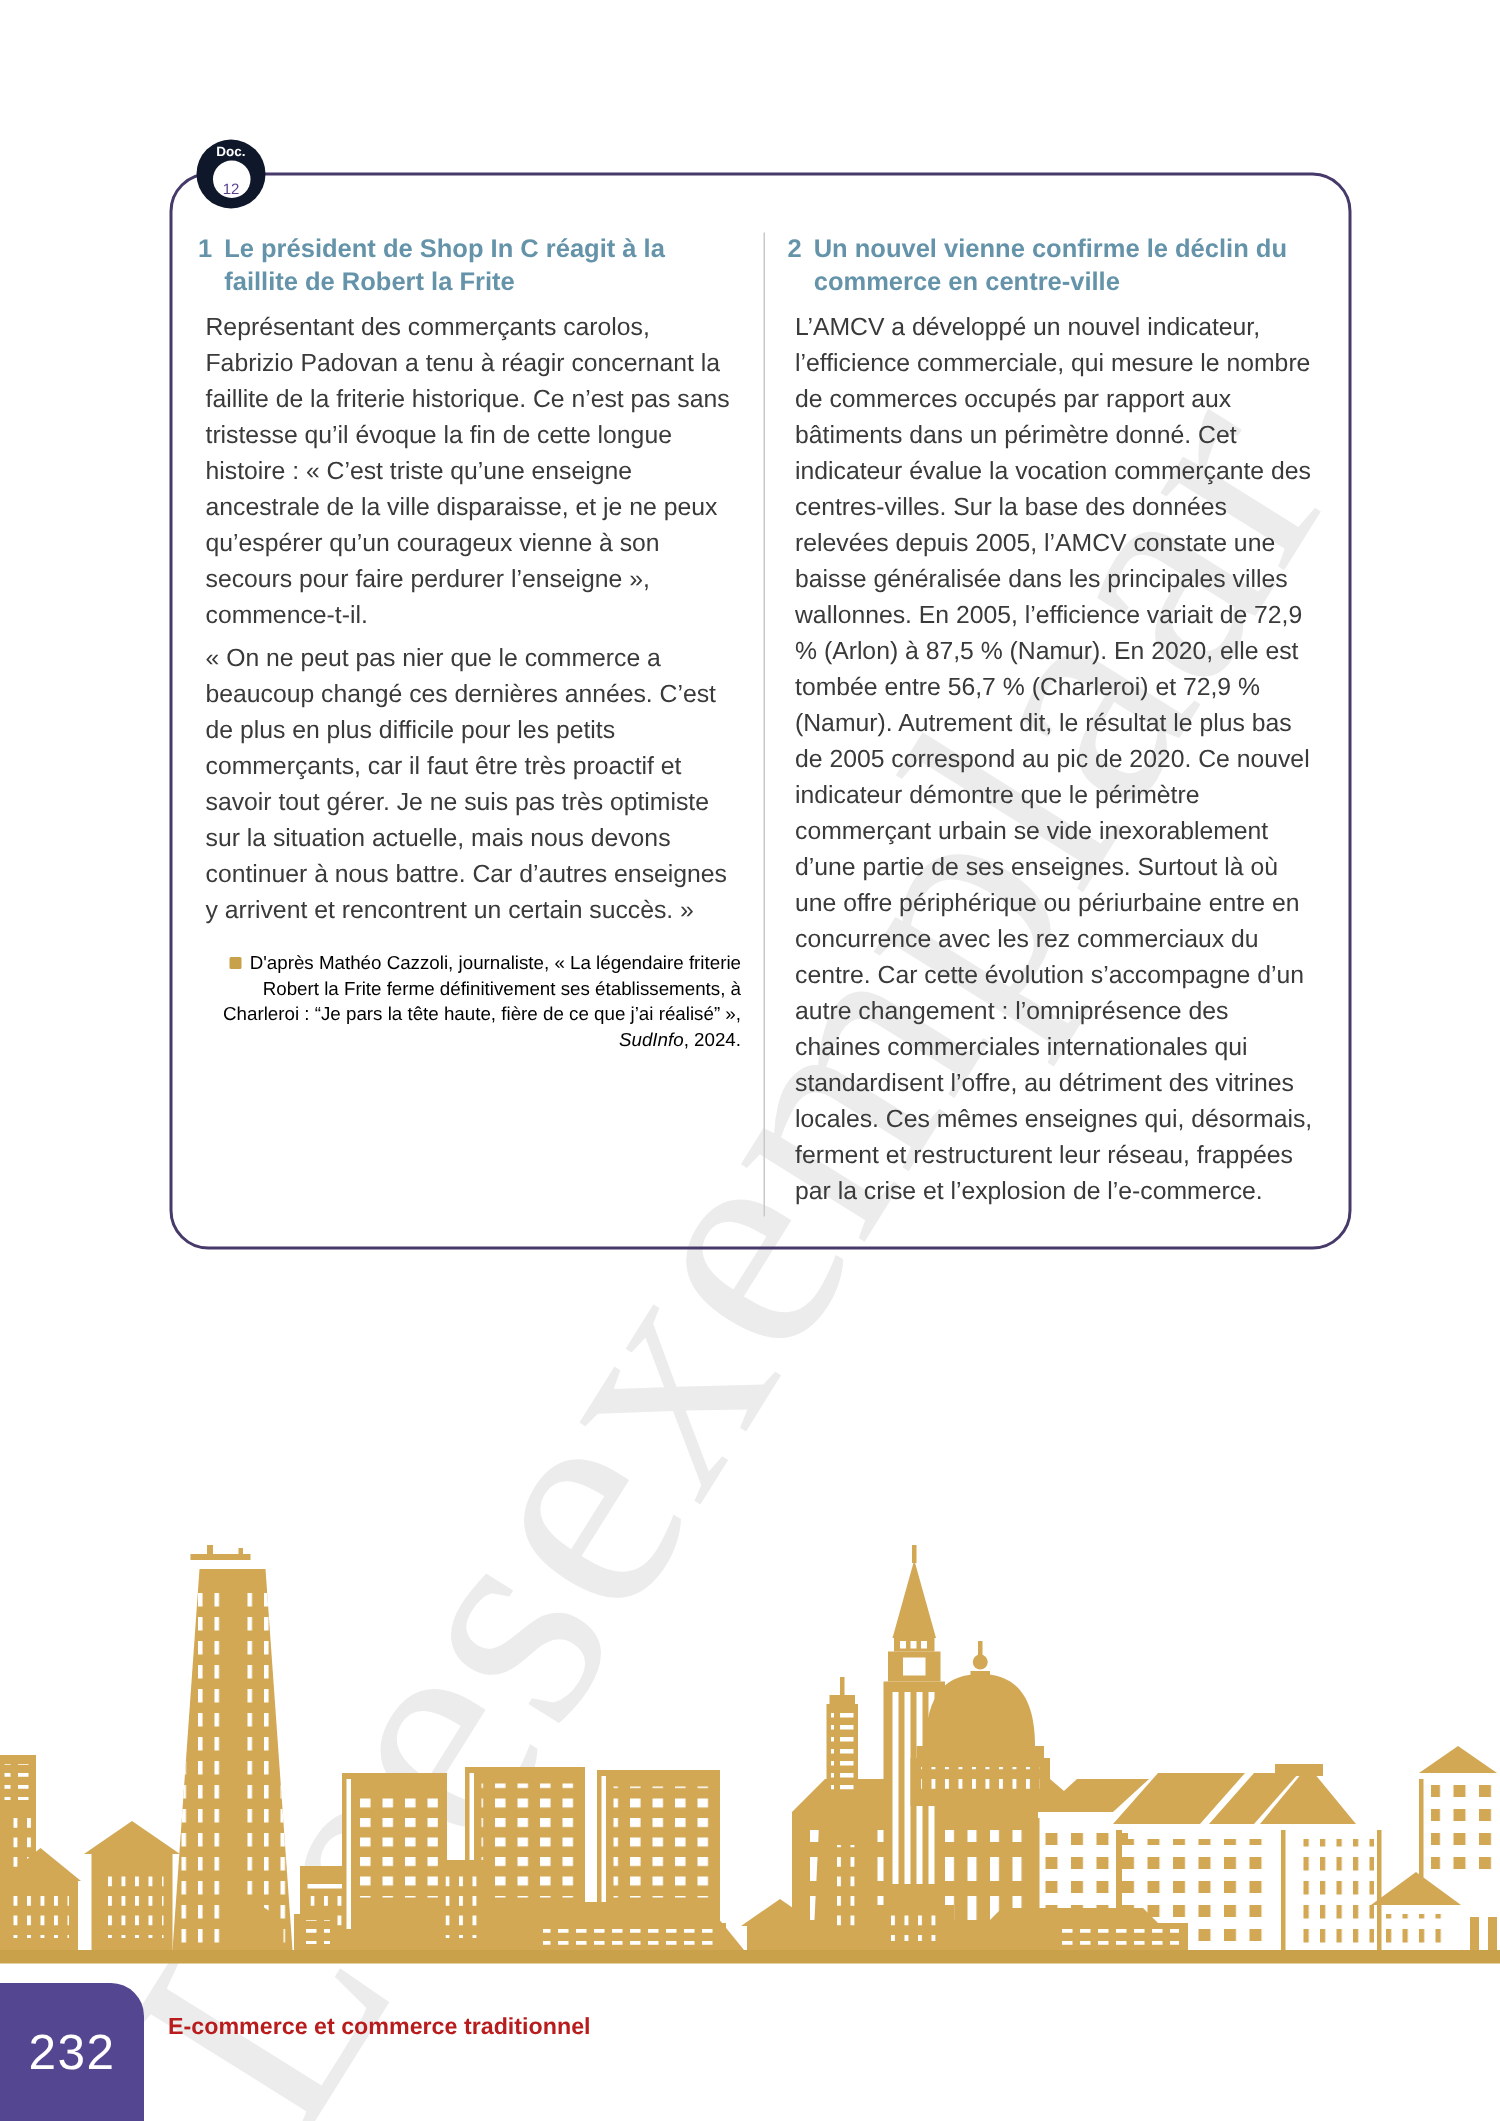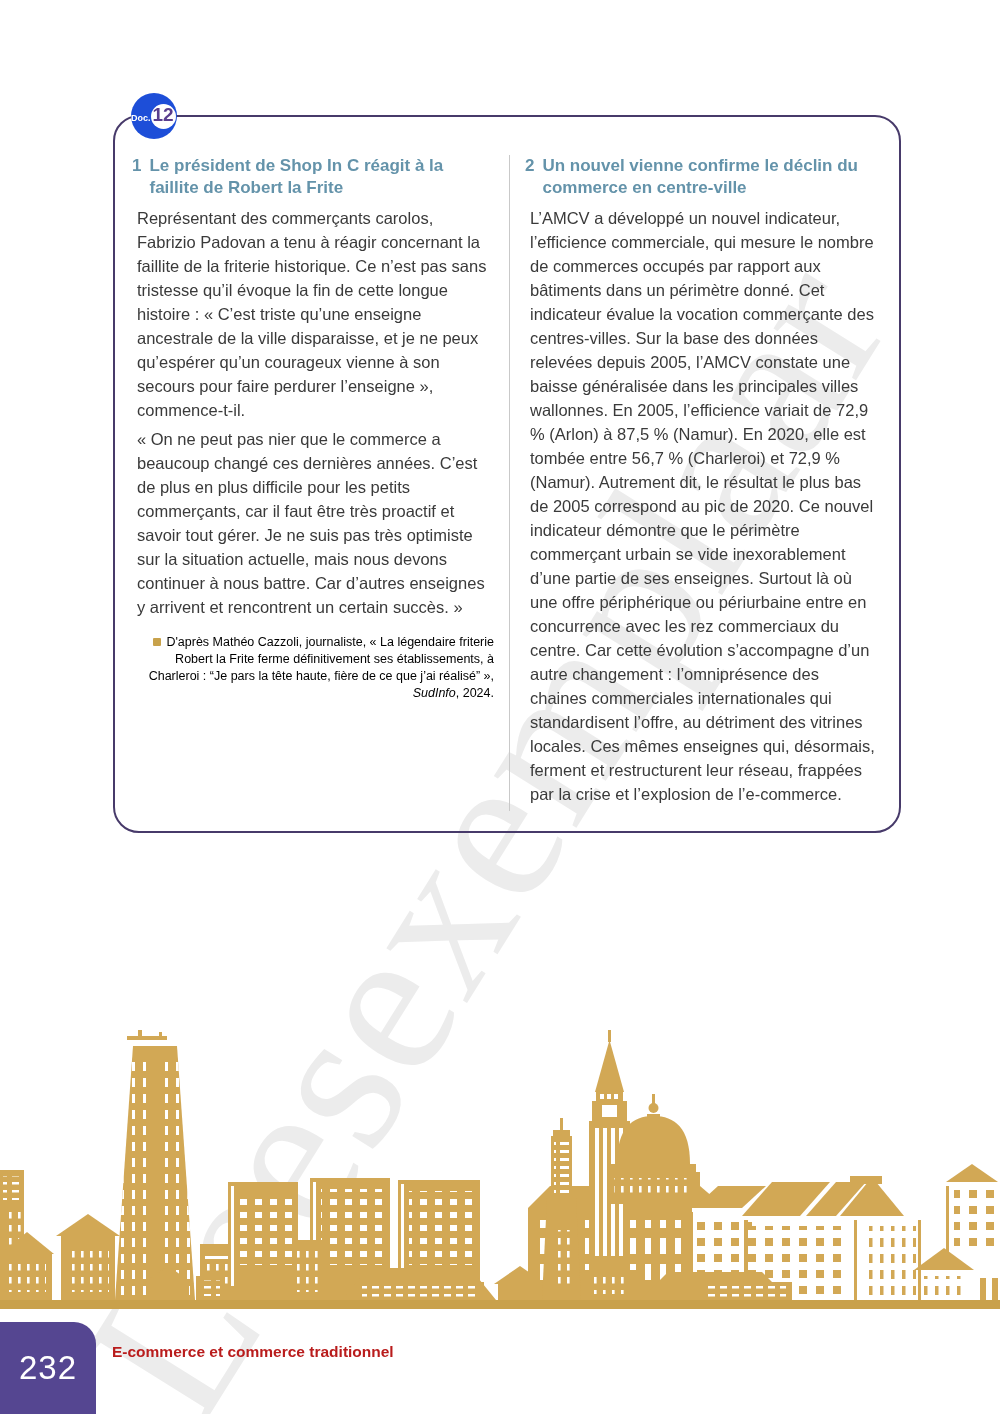--- a/index.html
+++ b/index.html
@@ -11,24 +11,24 @@
     font-family:"Liberation Serif", serif;font-size:212px;font-weight:400;
     color:#ececec;white-space:nowrap;letter-spacing:2px;
     transform:rotate(-58deg);transform-origin:0 0;}
 
   
   .doc-box{position:absolute;left:113px;top:115px;width:784px;height:714px;z-index:2;
     border:2px solid #473a6a;border-radius:26px;}
   .box-title{position:absolute;top:-15px;left:58px;background:#fff;padding:0 16px;
     font-size:18.5px;font-weight:bold;color:#27465f;white-space:nowrap;letter-spacing:.1px;}
   .doc-badge{position:absolute;left:16px;top:-24px;width:46px;height:46px;border-radius:50%;
-    background:#1d4ed8;display:flex;align-items:center;z-index:3;}
+    background:#0f172a;display:flex;flex-direction:column;align-items:center;z-index:3;}
   .doc-badge .doc-label{color:#fff;font-size:9px;font-weight:bold;margin-top:4px;line-height:1;}
   .doc-badge .doc-num-circle{width:25px;height:25px;border-radius:50%;background:#fff;margin-top:1px;
-    display:flex;align-items:flex-start;justify-content:center;color:#5a3e8e;font-size:19px;font-weight:bold;}
+    display:flex;align-items:flex-end;justify-content:center;color:#5a3e8e;font-size:10px;font-weight:normal;}
 
   .columns{display:flex;padding:38px 16px 0 17px;}
   .col{box-sizing:border-box;}
   .col-1{width:378px;padding-right:15px;border-right:1.5px solid #c9c9c9;}
   .col-2{flex:1;padding-left:15px;}
 
   .art-head{display:flex;gap:8px;margin:0 0 7px 0;font-size:17px;font-weight:bold;
     color:#6493aa;line-height:1.3;}
   .body-text{margin:5px;font-size:16.5px;line-height:24px;color:#3a3a3a;}
   .source{margin:15px 0 0 0;font-size:12.5px;line-height:17px;color:#000000;text-align:right;}

